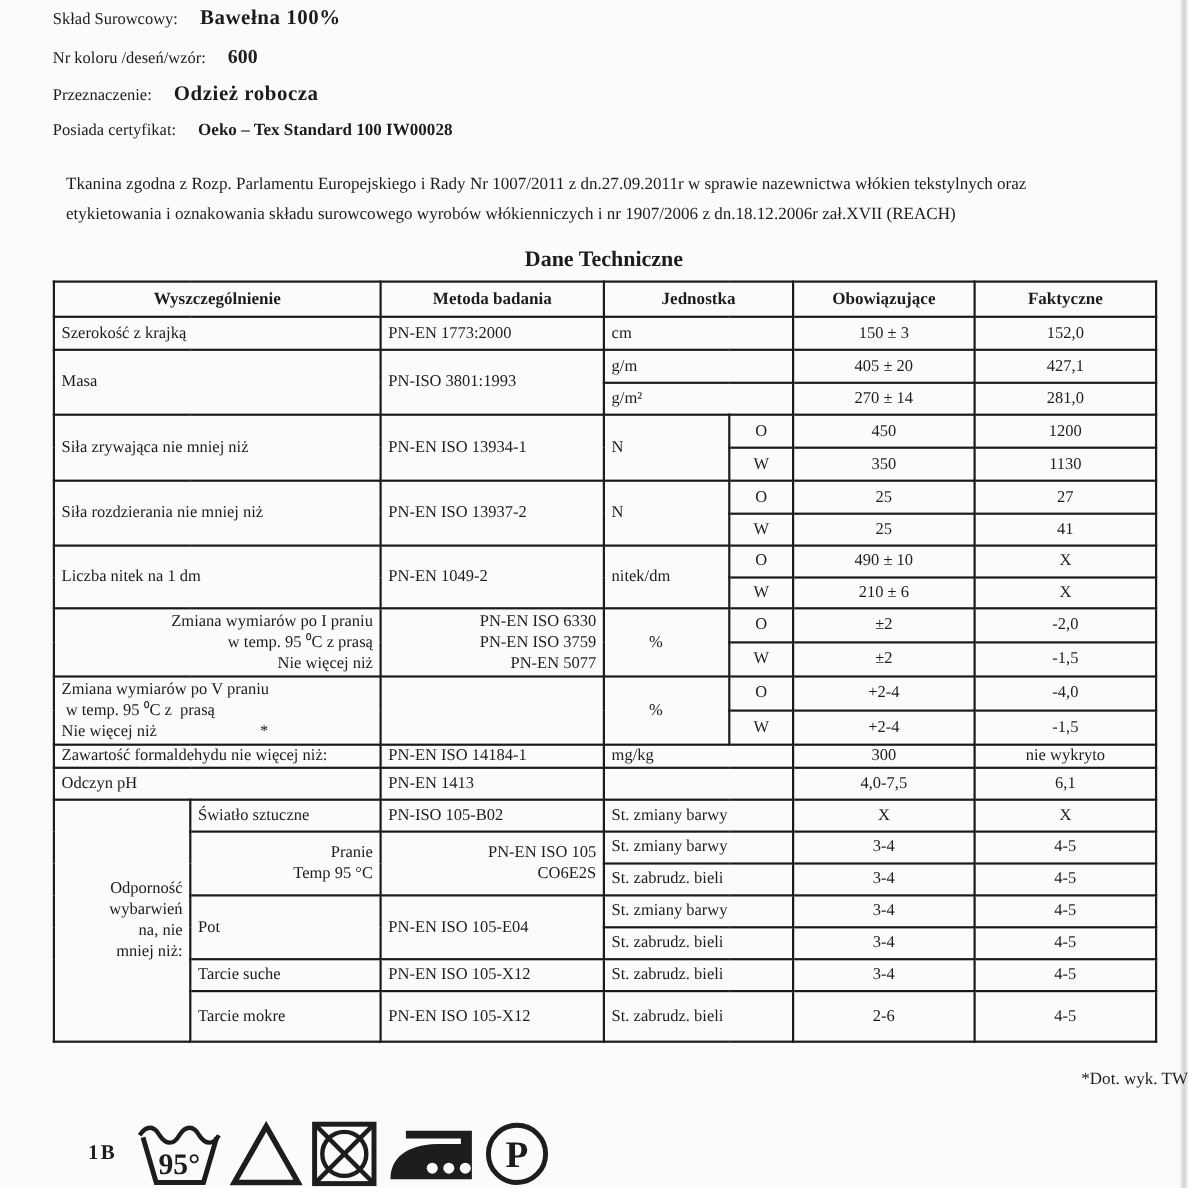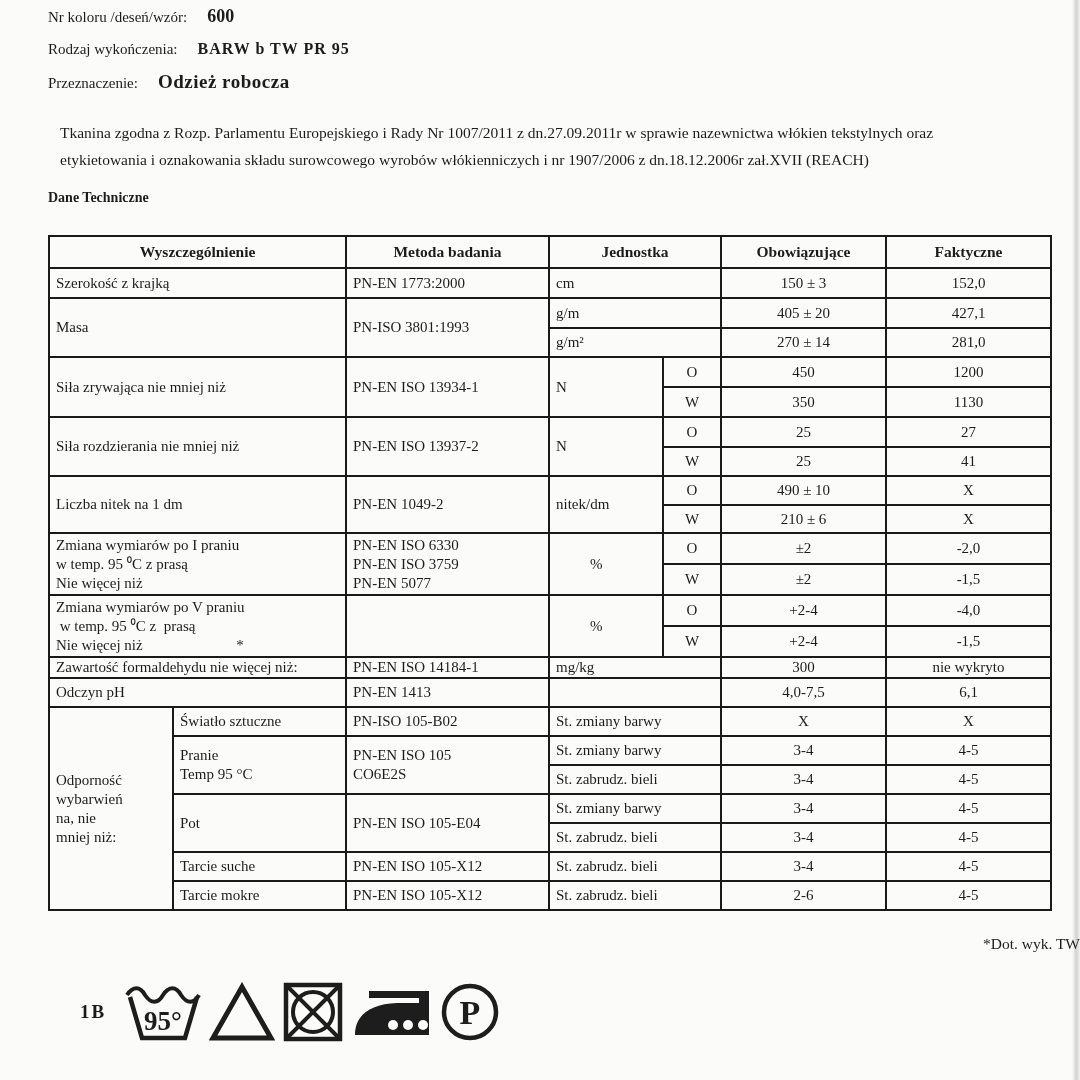--- a/index.html
+++ b/index.html
@@ -23,70 +23,74 @@
   .v-lg{font-size:19px;letter-spacing:0.5px;}
   .v-md{font-size:18px;}
   .v-sm{font-size:16px;letter-spacing:1px;}
   .v-xs{font-size:15.5px;}
   .note{
     margin:26px 0 0 12px;width:978px;
     font-size:15.5px;line-height:27px;
     white-space:pre-line;
   }
   .tbl-title{
-    width:1002px;text-align:left;
-    font-size:14px;font-weight:bold;
-    margin:17px 0 29px 0;
+    width:1002px;text-align:center;
+    font-size:20px;font-weight:bold;
+    margin:17px 0 7px 0;
   }
   table.dt{
     border-collapse:collapse;
     table-layout:fixed;
     width:1002px;
     font-size:15px;
   }
   table.dt td, table.dt th{
     border:2px solid #1a1a1a;
     padding:1px 6px;
     vertical-align:middle;
     overflow:hidden;
   }
   table.dt th{font-size:15.5px;font-weight:bold;text-align:center;}
   .l{text-align:left;padding-left:10px;}
   .lu{text-align:left;padding-left:13px;}
   .c{text-align:center;}
-  .ml{white-space:pre-line;line-height:19px;}
+  .ml{white-space:pre-line;line-height:19px;text-align:right;}
   .pre{white-space:pre-wrap;line-height:19px;}
   .foot{font-size:15.5px;margin-left:52px;line-height:22px;}
   .foot-first{margin-top:22px;text-align:right;}
   .care-row{
     margin:26px 0 0 32px;
     display:flex;align-items:center;
   }
   .care-code{font-size:19px;font-weight:bold;margin-right:18px;letter-spacing:2px;}
   .care-sym{display:block;margin-right:7px;}
   .ink{stroke:#1d1d1d;fill:none;}
   .ink-fill{fill:#1d1d1d;stroke:none;}
   .sym-txt{font-family:"Liberation Serif", serif;font-weight:bold;fill:#1d1d1d;}
 </style>
 </head>
 <body>
 
 <div class="page">
 
   <div class="field">
+    <span class="lbl">Skład Surowcowy:</span>
+    <span class="val v-lg">Bawełna 100%</span>
+  </div>
+  <div class="field">
     <span class="lbl">Nr koloru /deseń/wzór:</span>
     <span class="val v-md">600</span>
-  </div>
-  <div class="field">
-    <span class="lbl">Rodzaj wykończenia:</span>
-    <span class="val v-sm">BARW  b  TW  PR 95</span>
   </div>
   <div class="field">
     <span class="lbl">Przeznaczenie:</span>
     <span class="val v-lg">Odzież   robocza</span>
+  </div>
+  <div class="field">
+    <span class="lbl">Posiada certyfikat:</span>
+    <span class="val v-xs">Oeko – Tex  Standard 100  IW00028</span>
   </div>
 
   <p class="note">Tkanina zgodna z Rozp. Parlamentu Europejskiego i Rady Nr 1007/2011 z dn.27.09.2011r w  sprawie nazewnictwa włókien tekstylnych oraz
 etykietowania i oznakowania składu  surowcowego wyrobów włókienniczych i nr 1907/2006 z dn.18.12.2006r zał.XVII (REACH)</p>
 
   <div class="tbl-title">Dane Techniczne</div>
 
   <table class="dt">
     <colgroup>
       <col style="width:124px">
@@ -256,21 +260,21 @@
       <td class="c">3-4</td>
       <td class="c">4-5</td>
     </tr>
     <tr style="height:29px">
       <td class="l">Tarcie suche</td>
       <td class="l">PN-EN ISO 105-X12</td>
       <td colspan="2" class="lu">St. zabrudz. bieli</td>
       <td class="c">3-4</td>
       <td class="c">4-5</td>
     </tr>
-    <tr style="height:29px">
+    <tr style="height:46px">
       <td class="l">Tarcie mokre</td>
       <td class="l">PN-EN ISO 105-X12</td>
       <td colspan="2" class="lu">St. zabrudz. bieli</td>
       <td class="c">2-6</td>
       <td class="c">4-5</td>
     </tr>
   </tbody>
     </table>
 
   <div class="foot foot-first">*Dot. wyk. TW</div>

